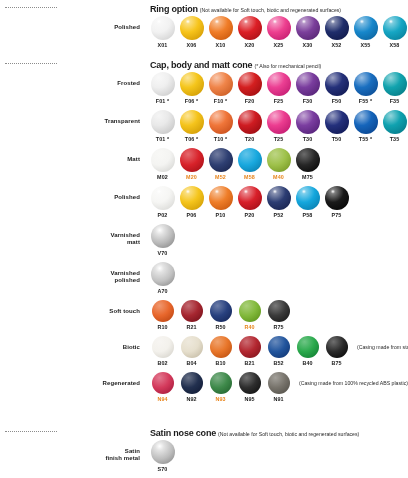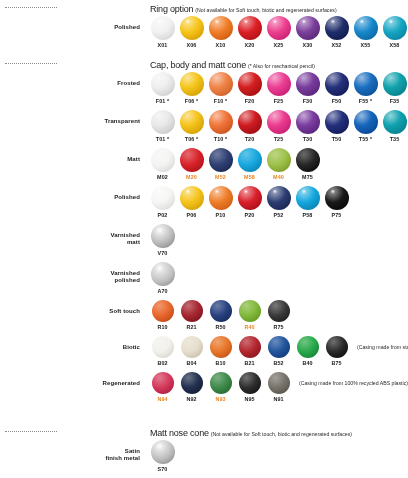--- a/index.html
+++ b/index.html
@@ -30,21 +30,21 @@
   }
   .dotleader {
     width: 52px;
     margin-left: 5px;
     border-top: 1px dotted #8c8c8c;
     height: 0;
     flex: 0 0 auto;
   }
   .section-title {
     font-size: 9px;
-    font-weight: normal;
+    font-weight: bold;
     letter-spacing: -0.2px;
     color: #1a1a1a;
   }
   .section-note {
     font-size: 5.2px;
     color: #2a2a2a;
     letter-spacing: 0px;
     margin-left: 2px;
   }
 
@@ -404,21 +404,21 @@
               <div class="ball small" style="background: radial-gradient(circle at 34% 26%, rgb(163,160,154) 0%, #77736b 46%, #4c4942 100%);"></div>
               <div class="code">N91</div>
             </div>
           </div>
           <div class="inline-note">(Casing made from 100% recycled ABS plastic)</div>
         </div>
       </div>
       <div class="section" style="margin-top: 22px;">
         <div class="section-head">
           <div class="dotleader"></div>
-          <div style="margin-left: 93px;"><span class="section-title">Matt nose cone</span><span class="section-note">(Not available for Soft touch, biotic and regenerated surfaces)</span></div>
+          <div style="margin-left: 93px;"><span class="section-title">Satin nose cone</span><span class="section-note">(Not available for Soft touch, biotic and regenerated surfaces)</span></div>
         </div>
         <div class="row" style="margin-top: 2px;">
           <div class="row-label" style="white-space: pre-line; padding-top: 8px;">Satin
 finish metal</div>
           <div class="swatches">
             <div class="swatch">
               <div class="ball" style="background: radial-gradient(circle at 36% 26%, #ffffff 0%, #e3e3e3 18%, #bdbdbd 55%, #7f7f7f 100%);"></div>
               <div class="code">S70</div>
             </div>
           </div>

